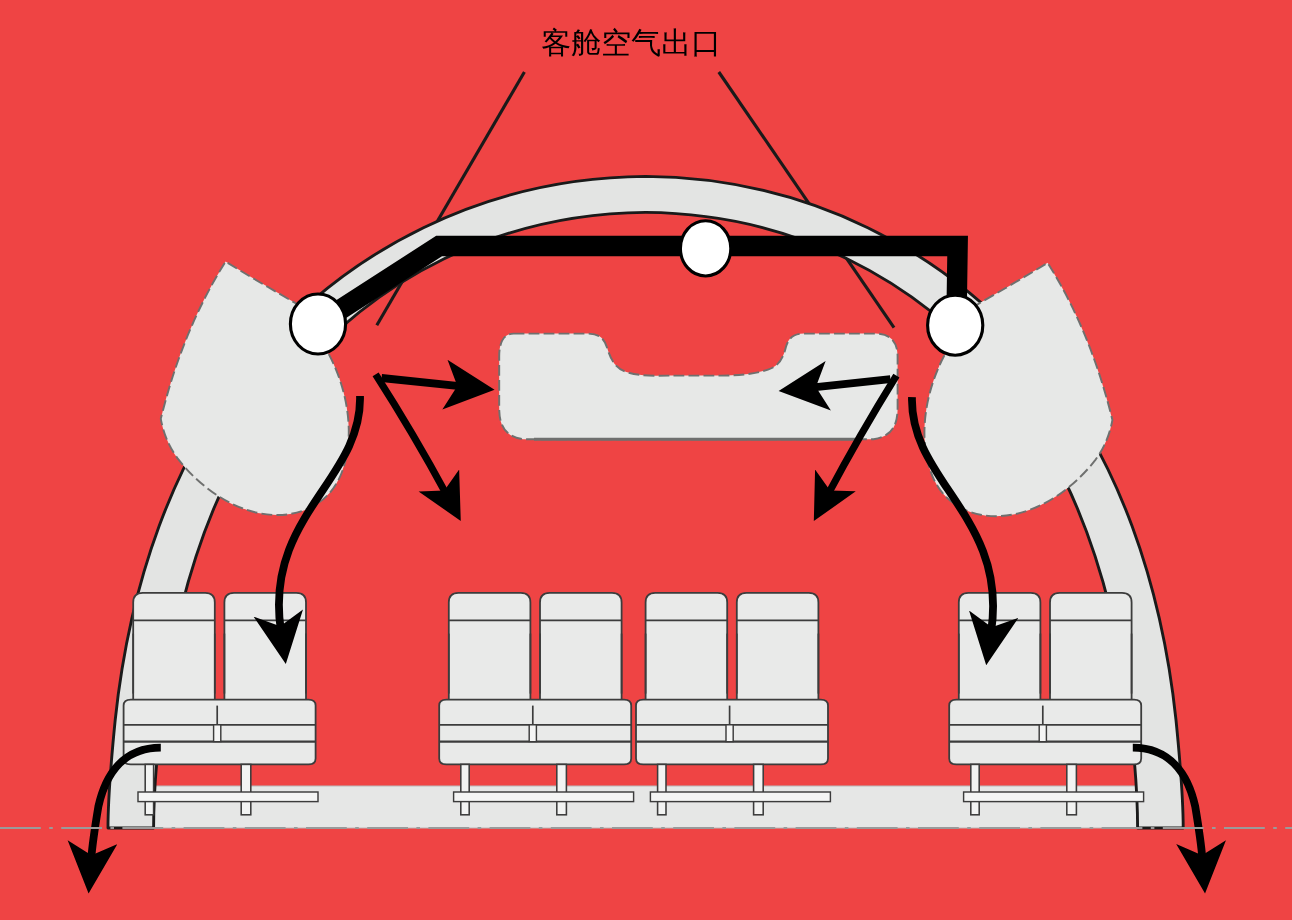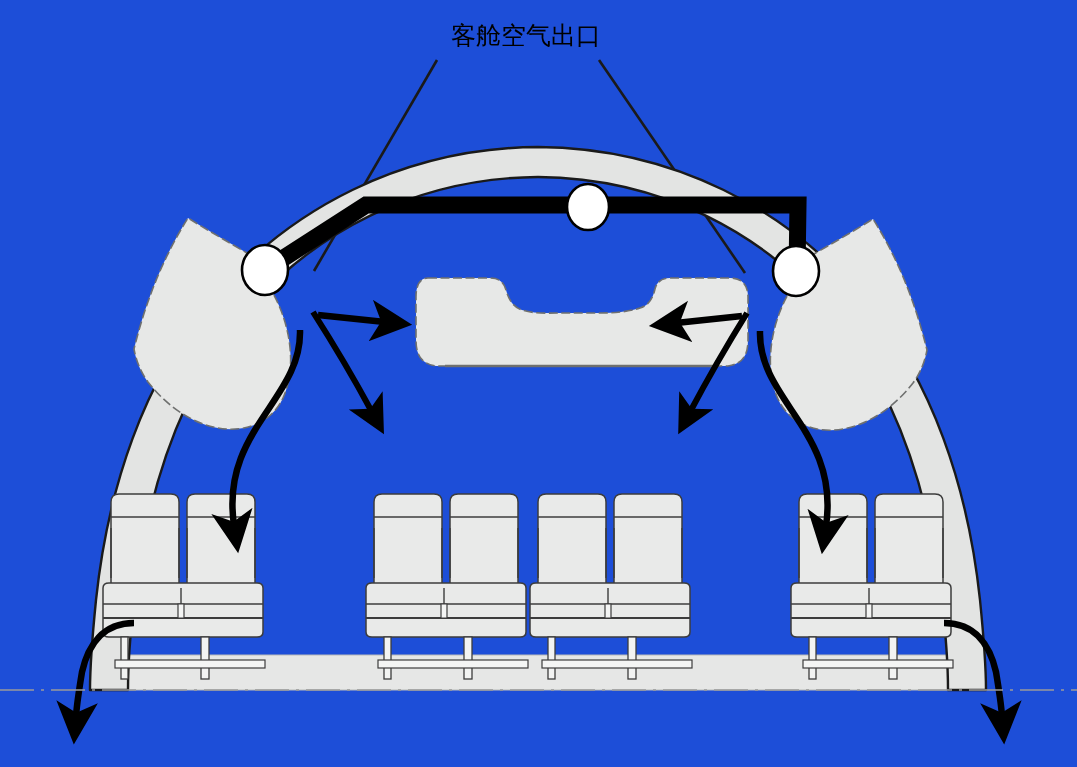--- a/index.html
+++ b/index.html
@@ -8,21 +8,21 @@
     padding: 0;
     background: #ffffff;
   }
   body {
     font-family: "Liberation Sans", "DejaVu Sans", sans-serif;
   }
   #diagram-root {
     position: relative;
     width: 1077px;
     height: 767px;
-    background: #1d4ed8;
+    background: #ef4444;
     overflow: hidden;
   }
   #cabin-svg {
     position: absolute;
     left: 0;
     top: 0;
     width: 1077px;
     height: 767px;
     display: block;
   }

